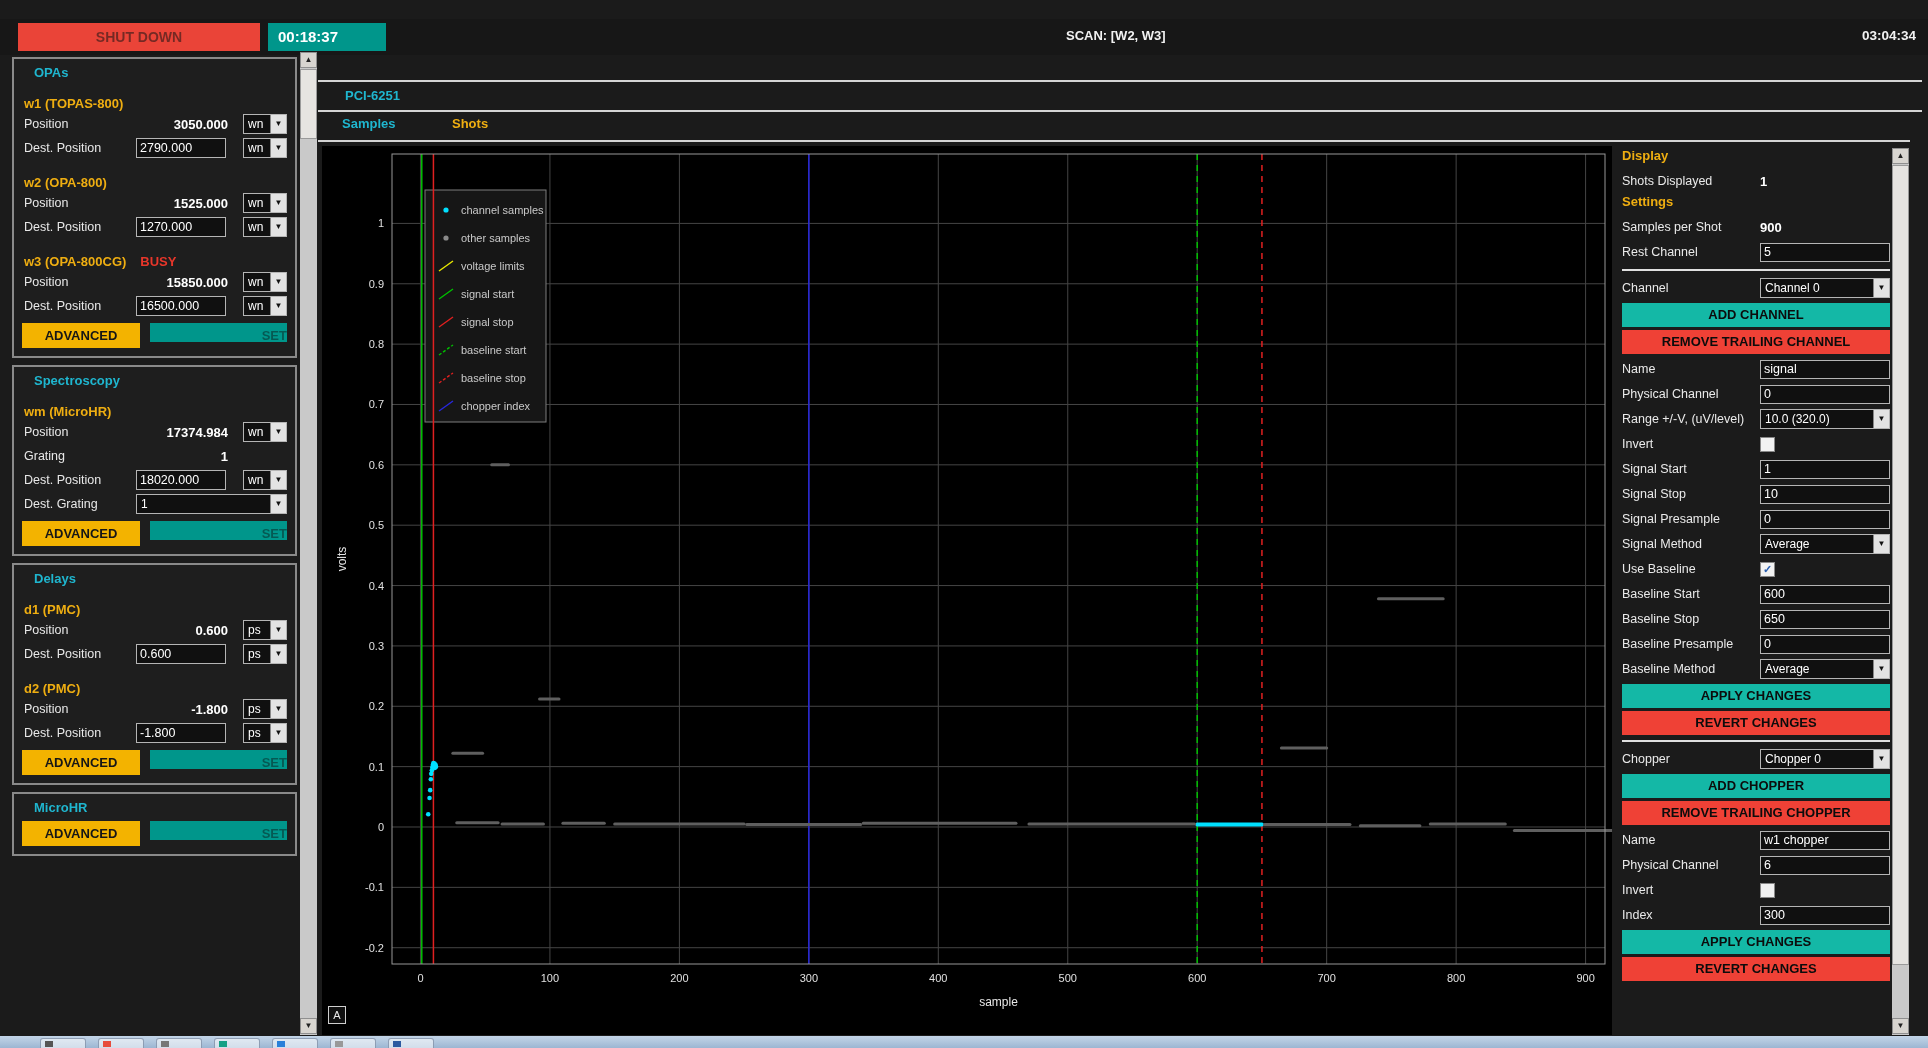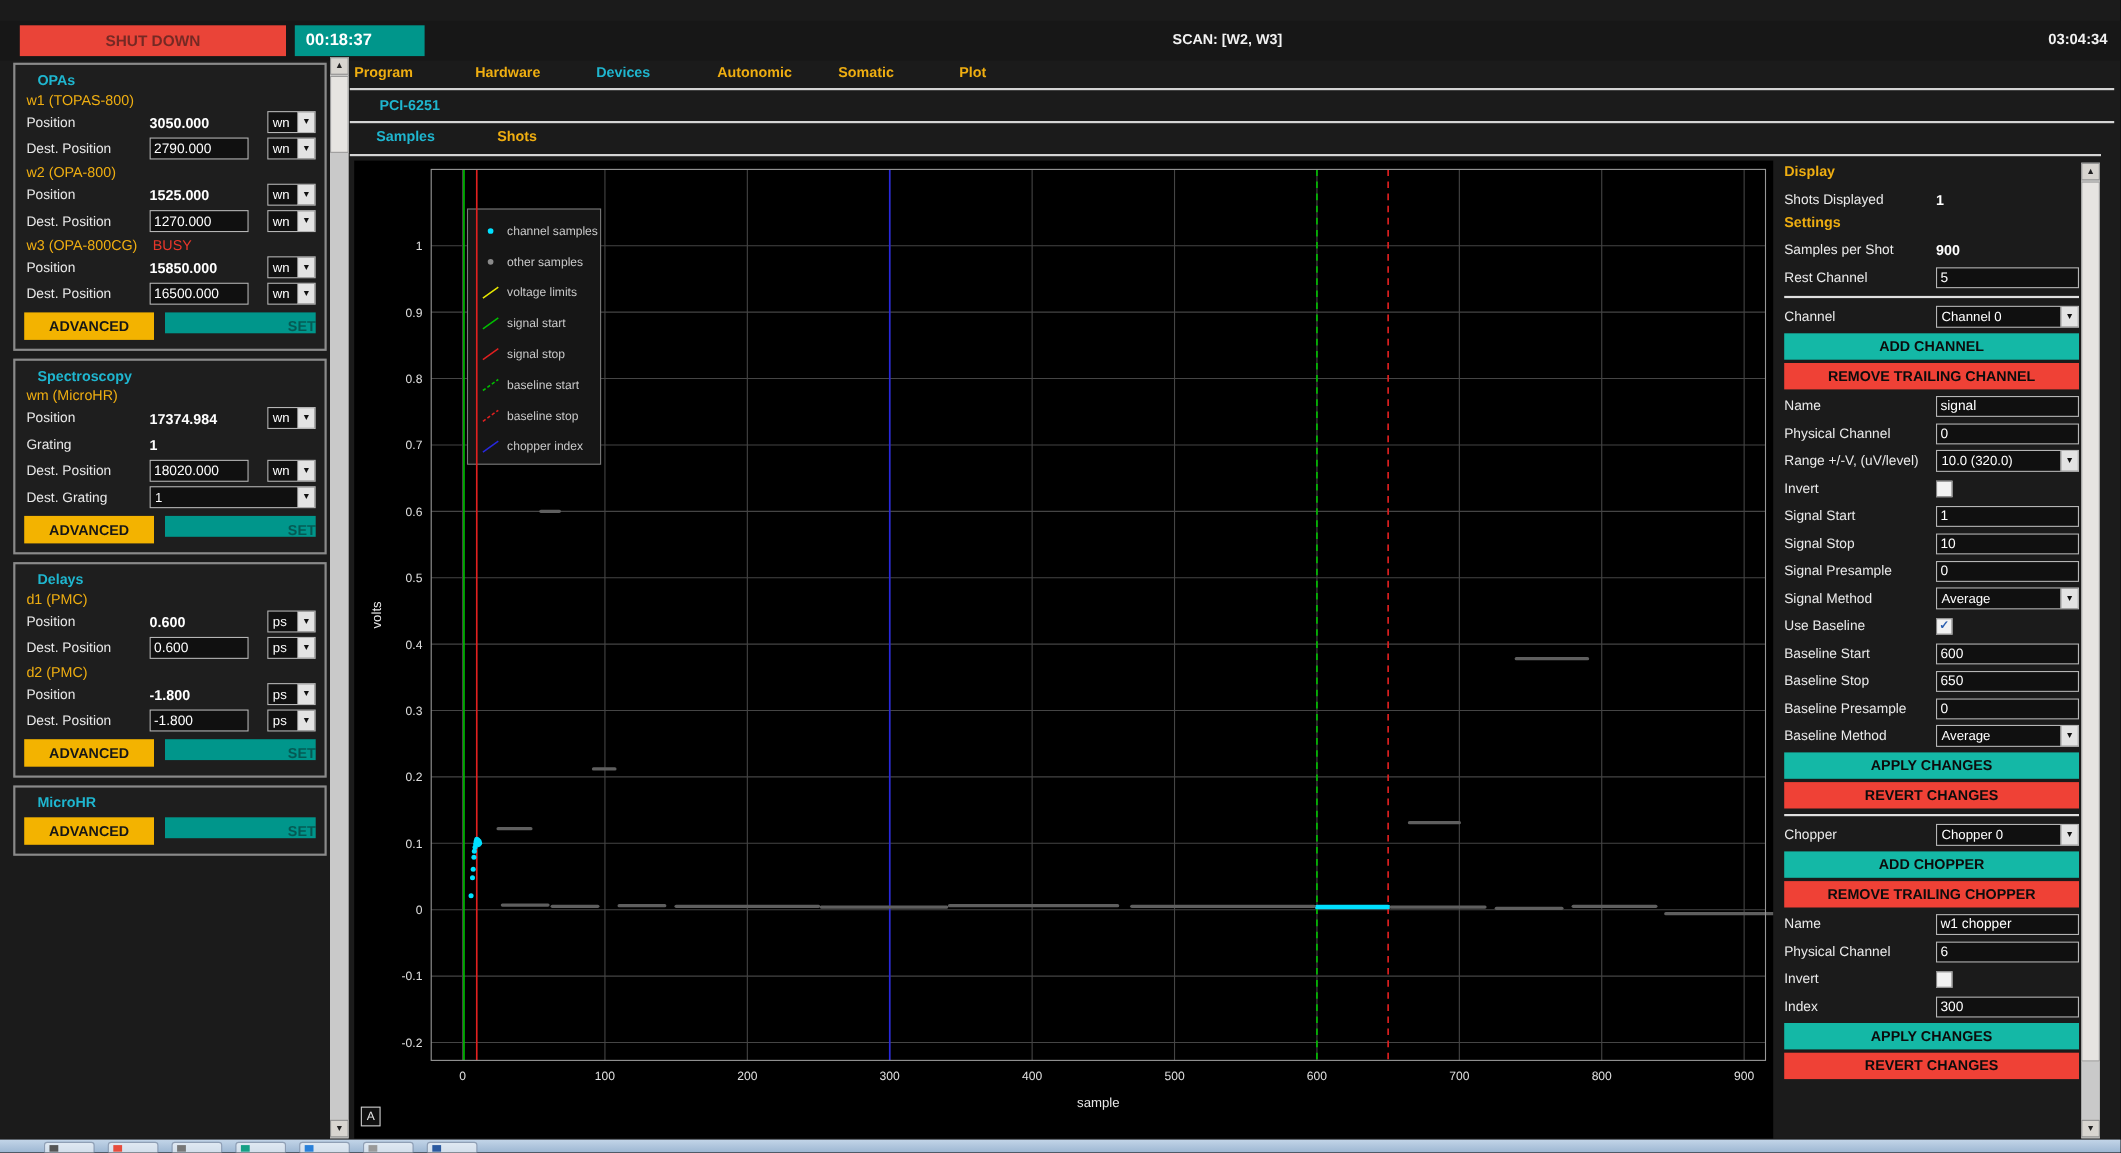--- a/index.html
+++ b/index.html
@@ -19,25 +19,25 @@
   #shutdown{position:absolute;left:18px;top:4px;width:242px;height:28px;background:#ea4438;
             color:rgba(20,20,20,0.55);font-weight:bold;font-size:14px;text-align:center;line-height:28px;}
   #timer{position:absolute;left:268px;top:4px;width:118px;height:28px;background:#00968b;
          color:#fff;font-weight:bold;font-size:15px;line-height:28px;padding-left:10px;box-sizing:border-box;}
   #scanlabel{position:absolute;left:1066px;top:9px;font-weight:bold;font-size:13px;color:#f2f2f2;}
   #clock{position:absolute;right:12px;top:9px;font-weight:bold;font-size:13.5px;color:#f2f2f2;}
   
   #sidebar{position:absolute;left:12px;top:57px;width:285px;}
   .group{border:2px solid #8a8a8a;background:#1e1e1e;margin-bottom:7px;padding:4px 8px 8px 8px;box-sizing:border-box;}
   .gtitle{color:#1fb6cf;font-weight:bold;font-size:13px;margin:2px 0 3px 12px;}
-  .dev{color:#efae11;font-weight:normal;font-size:13px;margin:3px 0 2px 2px;}
+  .dev{color:#efae11;font-weight:bold;font-size:13px;margin:16px 0 2px 2px;}
   .dev .busy{color:#e8362a;margin-left:14px;}
   .srow{display:flex;align-items:center;height:22px;margin:2px 0;}
   .slabel{width:112px;font-size:12.5px;color:#e8e8e8;flex:0 0 auto;padding-left:2px;}
-  .sval{font-weight:bold;font-size:13px;color:#fff;width:92px;flex:0 0 auto;}
+  .sval{font-weight:bold;font-size:13px;color:#fff;width:92px;flex:0 0 auto;text-align:right;}
   .sinput{width:82px;flex:0 0 auto;background:#101010;border:1px solid #b5b5b5;color:#fff;
           font-size:12.5px;height:18px;padding:0 3px;font-family:"Liberation Sans",sans-serif;}
   .unit{margin-left:auto;display:flex;align-items:center;border:1px solid #b5b5b5;background:#101010;height:18px;}
   .unit .utext{font-size:12px;color:#fff;padding:0 4px;width:18px;}
   .arrowbox{width:15px;height:18px;background:#e3e3e3;color:#111;font-size:8px;text-align:center;line-height:18px;border-left:1px solid #888;}
   .wideselect{margin-left:0;display:flex;align-items:center;border:1px solid #b5b5b5;background:#101010;height:18px;flex:1;}
   .wideselect .utext{flex:1;font-size:12px;color:#fff;padding:0 4px;}
   .btnrow{display:flex;gap:10px;margin-top:6px;}
   .advbtn{flex:0 0 118px;height:25px;background:#f3b300;color:#161616;font-weight:bold;font-size:13px;
           text-align:center;line-height:25px;}
@@ -236,28 +236,20 @@
         </div>
       </div>
     </div>
 
   <div class="vscroll" id="contentscroll" style="left:300px;top:52px;height:983px;">
     <div class="sbtn" style="top:0;">▲</div>
     <div class="sthumb" style="top:17px;height:70px;"></div>
     <div class="sbtn" style="top:966px;">▼</div>
   </div>
 
-  <div class="navrow" id="navtabs" style="top:58px;">
-      <span class="tab-orange">Program</span>
-      <span class="tab-orange">Hardware</span>
-      <span class="tab-cyan">Devices</span>
-      <span class="tab-orange">Autonomic</span>
-      <span class="tab-orange">Somatic</span>
-      <span class="tab-orange">Plot</span>
-    </div>
   <div class="hline" style="left:318px;top:80px;width:1604px;"></div>
   <div id="pci">PCI-6251</div>
   <div class="hline" style="left:318px;top:110px;width:1604px;"></div>
   <div class="navrow" id="subtabs" style="top:116px;left:342px;">
       <span class="tab-cyan">Samples</span>
       <span class="tab-orange">Shots</span>
     </div>
   <div class="hline" style="left:318px;top:140px;width:1592px;"></div>
 
   <div id="plot">

